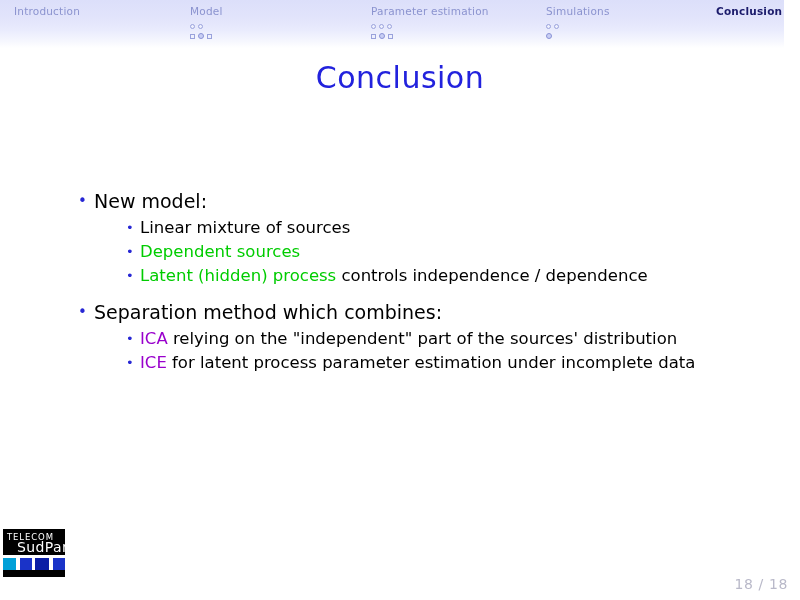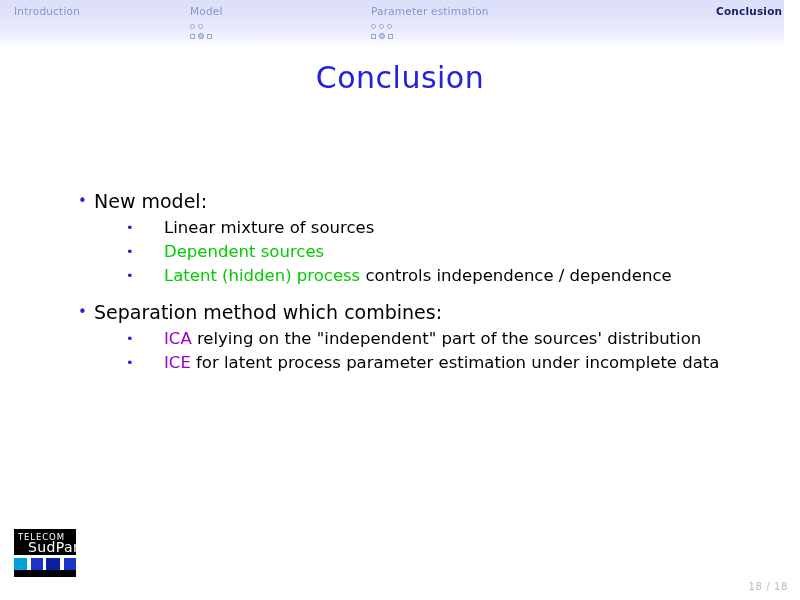--- a/index.html
+++ b/index.html
@@ -122,29 +122,29 @@
     margin-bottom: 1px;
   }
   .lvl2 .b {
     color: #2727d4;
     font-size: 13px;
     line-height: 23px;
     width: 14px;
     flex: 0 0 14px;
     text-align: left;
   }
-  .lvl2 .txt { flex: 1; margin-left: 24px; }
+  .lvl2 .txt { flex: 1; }
 
   .green  { color: #00cc00; }
   .purple { color: #9900cc; }
 
   
   #logo {
     position: absolute;
-    left: 14px;
+    left: 3px;
     top: 529px;
     width: 62px;
   }
   #logo-top {
     background: #000000;
     height: 26px;
     width: 62px;
     position: relative;
     overflow: hidden;
   }
@@ -182,21 +182,21 @@
   #logo-bar .s5 { left: 32px; width: 14px; background: #0b1ea5; }
   #logo-bar .s6 { left: 46px; width: 4px;  background: #ffffff; }
   #logo-bar .s7 { left: 50px; width: 12px; background: #1a33c8; }
   #logo-bar .mask { position:absolute; left:0; top:12px; width:62px; height:7px; background:#000000; }
 
   
   #page-number {
     position: absolute;
     right: 12px;
     bottom: 8px;
-    font-size: 10px;
+    font-size: 14px;
     color: #b9b9c9;
     letter-spacing: 0.6px;
   }
 </style>
 </head>
 <body>
 
 <div id="navbar">
     <div class="nav-section" style="left: 14px;">
       <div class="nav-label">Introduction</div>
@@ -221,20 +221,32 @@
       <div class="nav-rows">
         <div class="nav-row">
           <span class="nav-dot"></span>
           <span class="nav-dot"></span>
           <span class="nav-dot"></span>
         </div>
         <div class="nav-row">
           <span class="nav-sq"></span>
           <span class="nav-cur"></span>
           <span class="nav-sq"></span>
+        </div>
+      </div>
+    </div>
+    <div class="nav-section" style="left: 546px;">
+      <div class="nav-label">Simulations</div>
+      <div class="nav-rows">
+        <div class="nav-row">
+          <span class="nav-dot"></span>
+          <span class="nav-dot"></span>
+        </div>
+        <div class="nav-row">
+          <span class="nav-cur"></span>
         </div>
       </div>
     </div>
     <div class="nav-section" style="left: 716px;">
       <div class="nav-label active">Conclusion</div>
       <div class="nav-rows"></div>
     </div>
   </div>
 
 <div id="slide-title">Conclusion</div>

